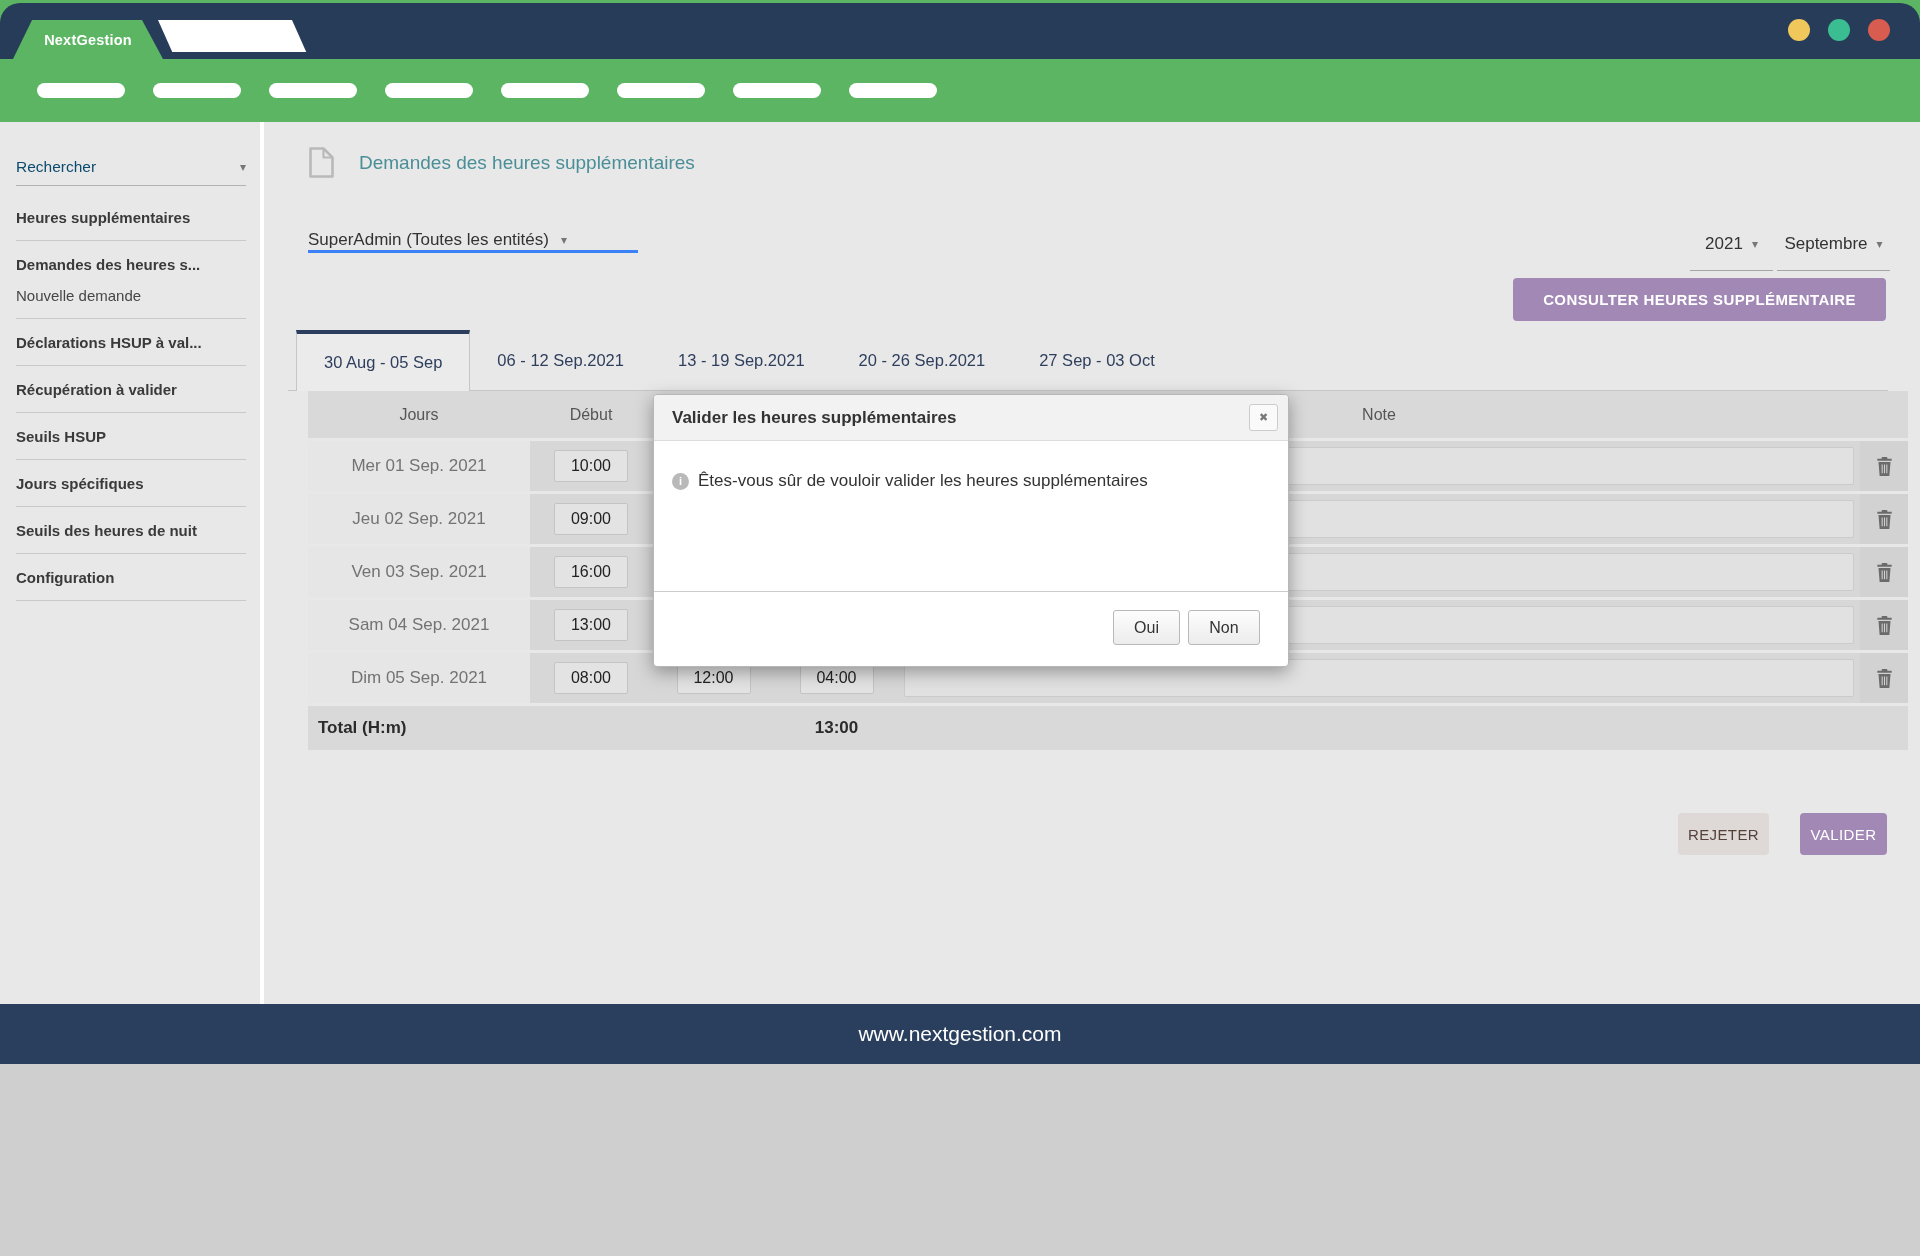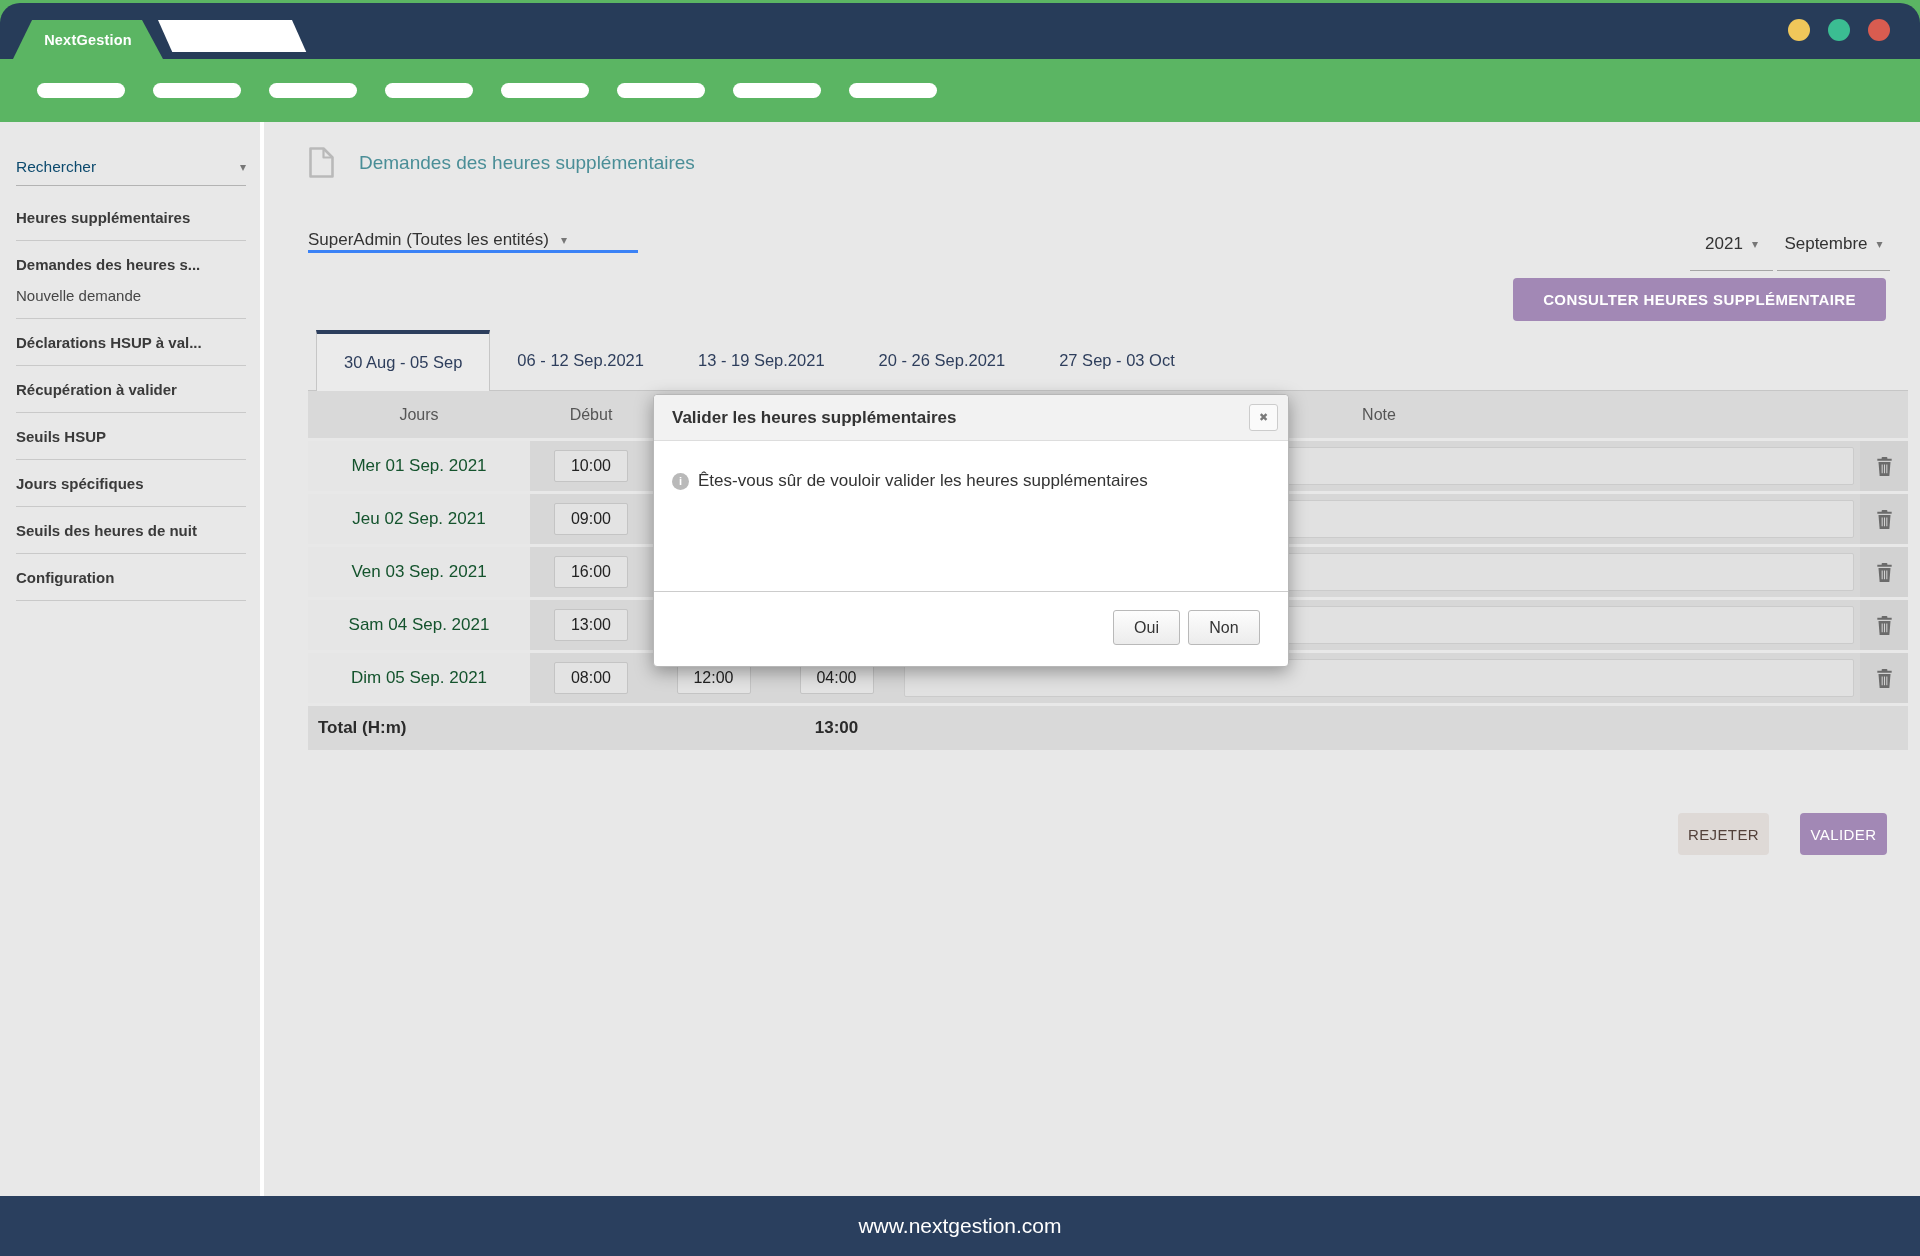--- a/index.html
+++ b/index.html
@@ -1,16 +1,16 @@
 <!DOCTYPE html>
 <html><head>
 <meta charset="utf-8">
 <style>
   html,body{margin:0;padding:0;background:#cfcfcf;}
-  #app{position:relative;width:1920px;height:1256px;background:#e8e8e8;overflow:hidden;
+  #app{position:relative;width:1920px;height:1064px;background:#e8e8e8;overflow:hidden;
        font-family:"Liberation Sans","DejaVu Sans",sans-serif;color:#333;}
 
   
   .top-header{position:absolute;top:0;left:0;width:1920px;height:59px;background:#5bb563;}
   .navy-bar{position:absolute;top:3px;left:0;right:0;bottom:0;background:#273c59;
             border-radius:20px 20px 0 0;}
   .brand-tab{position:absolute;left:13px;top:20px;width:150px;height:39px;background:#5bb563;
              clip-path:polygon(12.7% 0,86% 0,100% 100%,0 100%);
              display:flex;align-items:center;justify-content:center;}
   .brand-tab span{color:#fff;font-size:14.5px;font-weight:600;letter-spacing:.2px;}
@@ -49,35 +49,35 @@
         padding-bottom:16px;display:flex;align-items:center;justify-content:center;gap:9px;cursor:pointer;}
   .year-select{left:1690px;width:83px;}
   .month-select{left:1777px;width:113px;}
   .year-select .txt,.month-select .txt{font-size:17px;color:#333;}
 
   .consult-btn{position:absolute;left:1513px;top:278px;width:373px;height:43px;background:#a288b5;
                border:none;border-radius:4px;color:#fff;font-weight:bold;font-size:15px;
                letter-spacing:.4px;cursor:pointer;font-family:inherit;}
 
   
-  .tabs{position:absolute;left:308px;top:330px;width:1600px;height:61px;display:flex;
+  .tabs{position:absolute;left:288px;top:330px;width:1600px;height:61px;display:flex;
         align-items:stretch;border-bottom:1px solid #c6c6c6;box-sizing:border-box;}
   .tab{display:flex;align-items:center;padding:0 27px;font-size:16.5px;color:#2e3e5c;cursor:pointer;}
   .tab.active{background:#ebebeb;border:1px solid #c6c6c6;border-top:4px solid #2c3e5d;
               border-bottom:none;margin-left:8px;margin-bottom:-1px;}
 
   
   .table{position:absolute;left:308px;top:391px;width:1600px;}
   .thead{display:flex;height:47px;background:#d9d9d9;margin-bottom:3px;align-items:center;}
   .hcell{font-size:16px;color:#565656;text-align:center;}
   .trow{display:flex;height:50px;margin-bottom:3px;background:#d7d7d7;}
   .cell{display:flex;align-items:center;justify-content:center;flex:none;box-sizing:border-box;}
   .w-jours{width:222px;} .w-debut{width:122px;} .w-fin{width:123px;} .w-duree{width:123px;}
   .w-note{width:962px;} .w-trash{width:48px;}
-  .cell.jours{background:#e6e6e6;font-size:17px;color:#14532d;}
+  .cell.jours{background:#e6e6e6;font-size:17px;color:#737373;}
   .cell.trash{background:#d2d2d2;cursor:pointer;}
   .tbox{width:72px;height:30px;background:#e3e3e3;border:1px solid #c4c4c4;border-radius:2px;
         display:flex;align-items:center;justify-content:center;font-size:16px;color:#222;cursor:text;}
   .note-input{width:calc(100% - 14px);height:36px;background:#e1e1e1;border:1px solid #cbcbcb;
               border-radius:2px;cursor:text;}
   .total-row{display:flex;height:44px;background:#d9d9d9;align-items:center;font-weight:bold;
              font-size:17px;color:#2b2b2b;}
   .total-label{width:467px;padding-left:10px;box-sizing:border-box;}
   .total-value{width:123px;text-align:center;}
 

